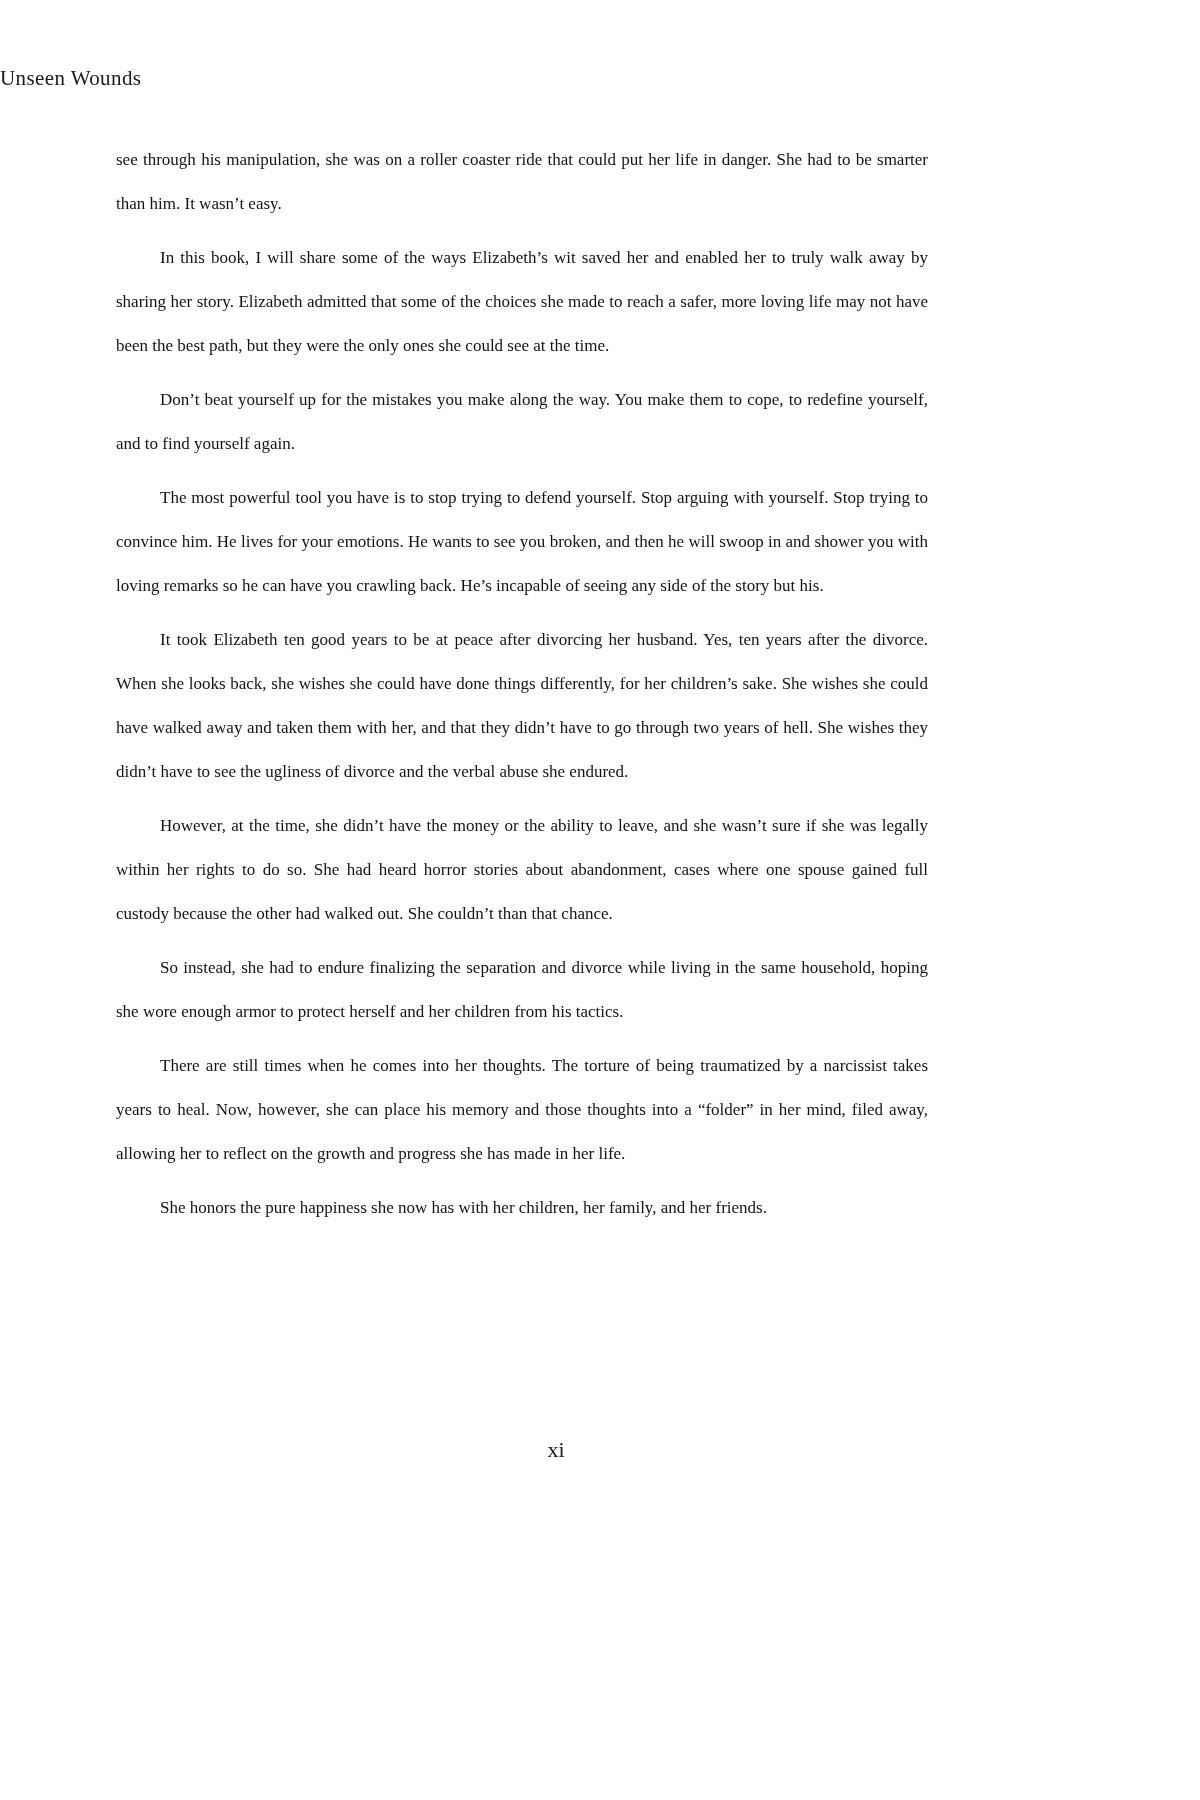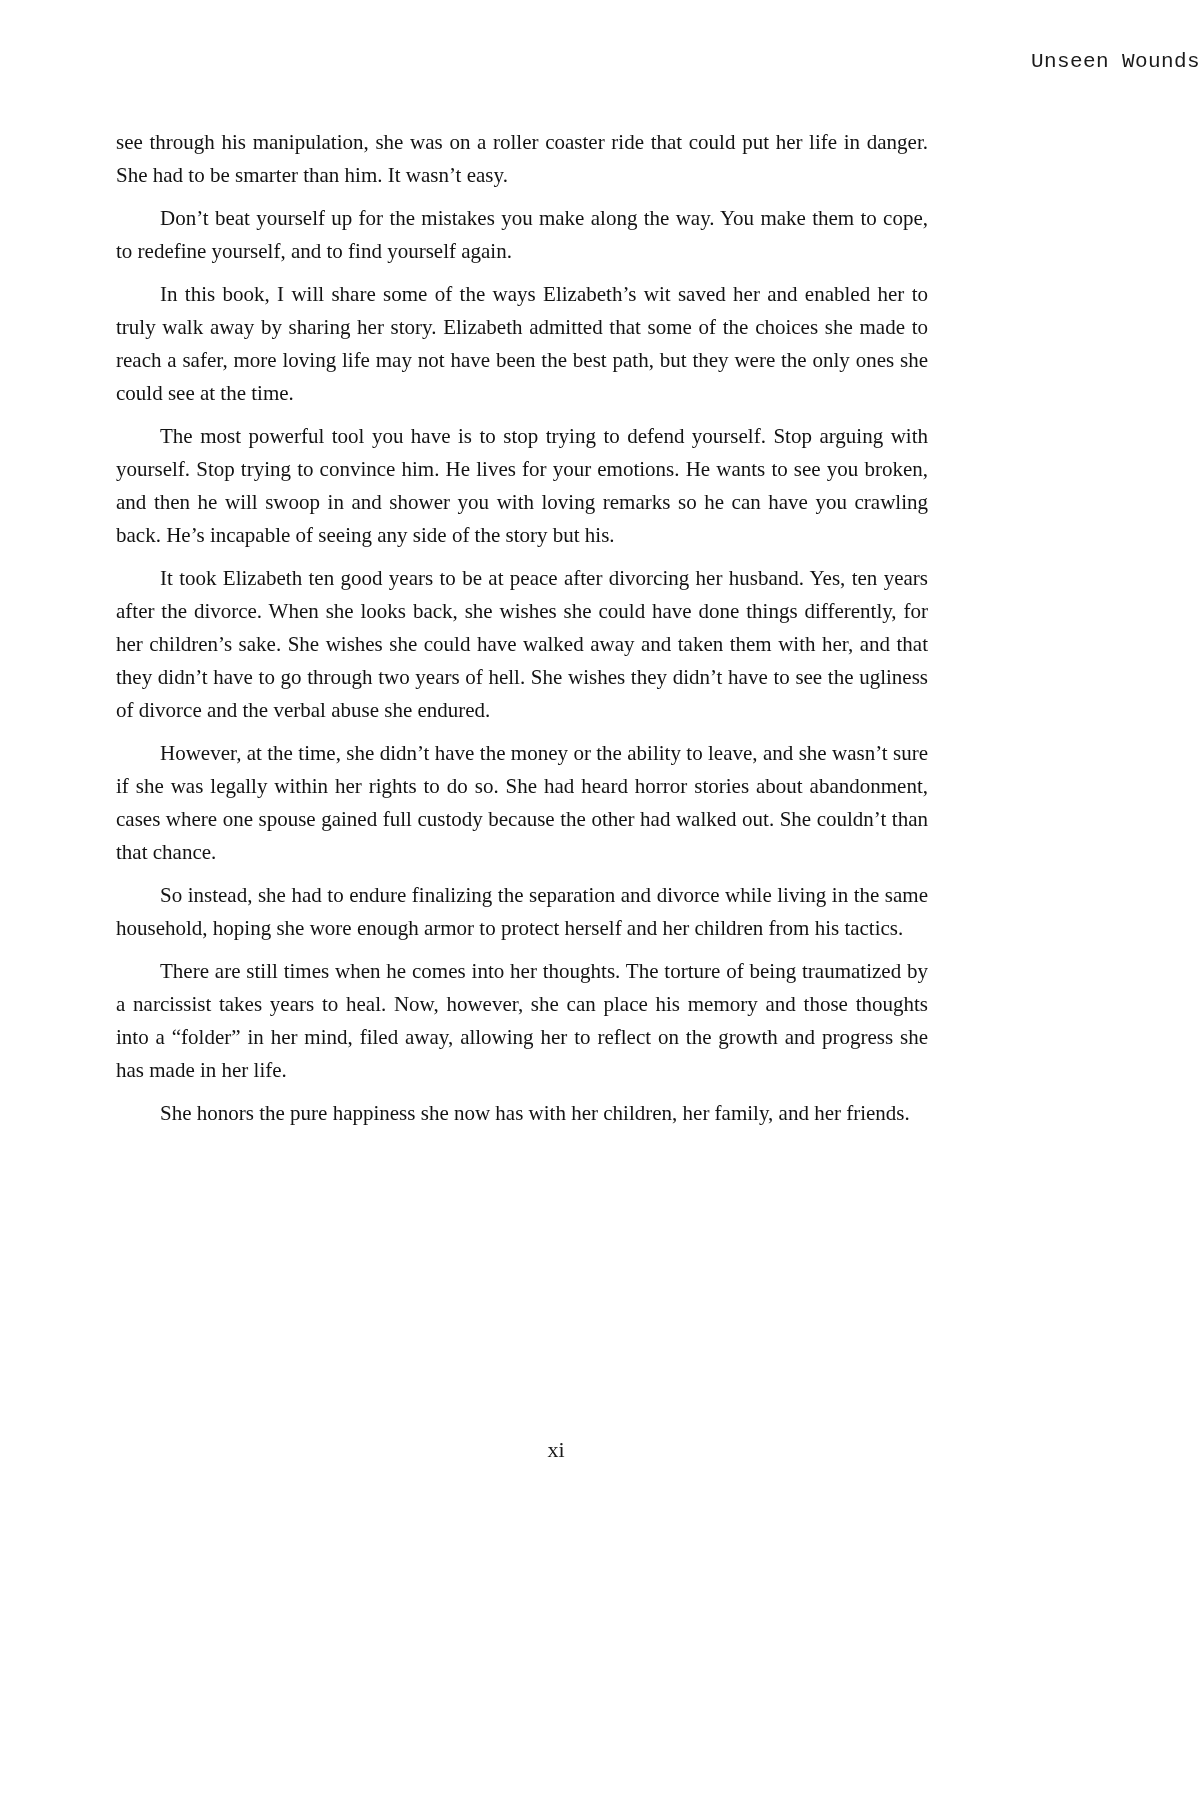--- a/index.html
+++ b/index.html
@@ -12,40 +12,40 @@
     width: 1200px;
     height: 1800px;
     background: #ffffff;
     box-sizing: border-box;
     font-family: "Liberation Serif", "DejaVu Serif", serif;
     color: #111111;
     overflow: hidden;
   }
   .running-head {
     position: absolute;
-    top: 50px;
+    top: 66px;
     left: 0;
     width: 1200px;
-    text-align: right;
-    font-family: Liberation Mono, monospace;
+    text-align: left;
+    font-family: Liberation Serif, serif;
     font-size: 21px;
     letter-spacing: 0.4px;
     color: #1a1a1a;
   }
   .text-block {
     position: absolute;
     top: 126px;
     left: 116px;
     width: 812px;
   }
   .para {
-    margin: 0 0 0 0;
+    margin: 12px 0 0 0;
     padding: 0;
-    font-size: 21px;
-    line-height: 33px;
+    font-size: 17px;
+    line-height: 44px;
     text-align: justify;
     text-justify: inter-word;
     color: #131313;
     hyphens: none;
   }
   .para + .para {
     margin-top: 10px;
   }
   .para.indent {
     text-indent: 44px;
@@ -62,22 +62,22 @@
 </style>
 </head>
 <body>
 
 <div class="page">
 
   <div class="running-head">Unseen Wounds</div>
 
   <div class="text-block">
     <p class="para">see through his manipulation, she was on a roller coaster ride that could put her life in danger. She had to be smarter than him. It wasn’t easy.</p>
+    <p class="para indent">In this book, I will share some of the ways Elizabeth’s wit saved her and enabled her to truly walk away by sharing her story. Elizabeth admitted that some of the choices she made to reach a safer, more loving life may not have been the best path, but they were the only ones she could see at the time.</p>
     <p class="para indent">Don’t beat yourself up for the mistakes you make along the way. You make them to cope, to redefine yourself, and to find yourself again.</p>
-    <p class="para indent">In this book, I will share some of the ways Elizabeth’s wit saved her and enabled her to truly walk away by sharing her story. Elizabeth admitted that some of the choices she made to reach a safer, more loving life may not have been the best path, but they were the only ones she could see at the time.</p>
     <p class="para indent">The most powerful tool you have is to stop trying to defend yourself. Stop arguing with yourself. Stop trying to convince him. He lives for your emotions. He wants to see you broken, and then he will swoop in and shower you with loving remarks so he can have you crawling back. He’s incapable of seeing any side of the story but his.</p>
     <p class="para indent">It took Elizabeth ten good years to be at peace after divorcing her husband. Yes, ten years after the divorce. When she looks back, she wishes she could have done things differently, for her children’s sake. She wishes she could have walked away and taken them with her, and that they didn’t have to go through two years of hell. She wishes they didn’t have to see the ugliness of divorce and the verbal abuse she endured.</p>
     <p class="para indent">However, at the time, she didn’t have the money or the ability to leave, and she wasn’t sure if she was legally within her rights to do so. She had heard horror stories about abandonment, cases where one spouse gained full custody because the other had walked out. She couldn’t than that chance.</p>
     <p class="para indent">So instead, she had to endure finalizing the separation and divorce while living in the same household, hoping she wore enough armor to protect herself and her children from his tactics.</p>
     <p class="para indent">There are still times when he comes into her thoughts. The torture of being traumatized by a narcissist takes years to heal. Now, however, she can place his memory and those thoughts into a “folder” in her mind, filed away, allowing her to reflect on the growth and progress she has made in her life.</p>
     <p class="para indent">She honors the pure happiness she now has with her children, her family, and her friends.</p>
   </div>
 
   <div class="folio">xi</div>
 

